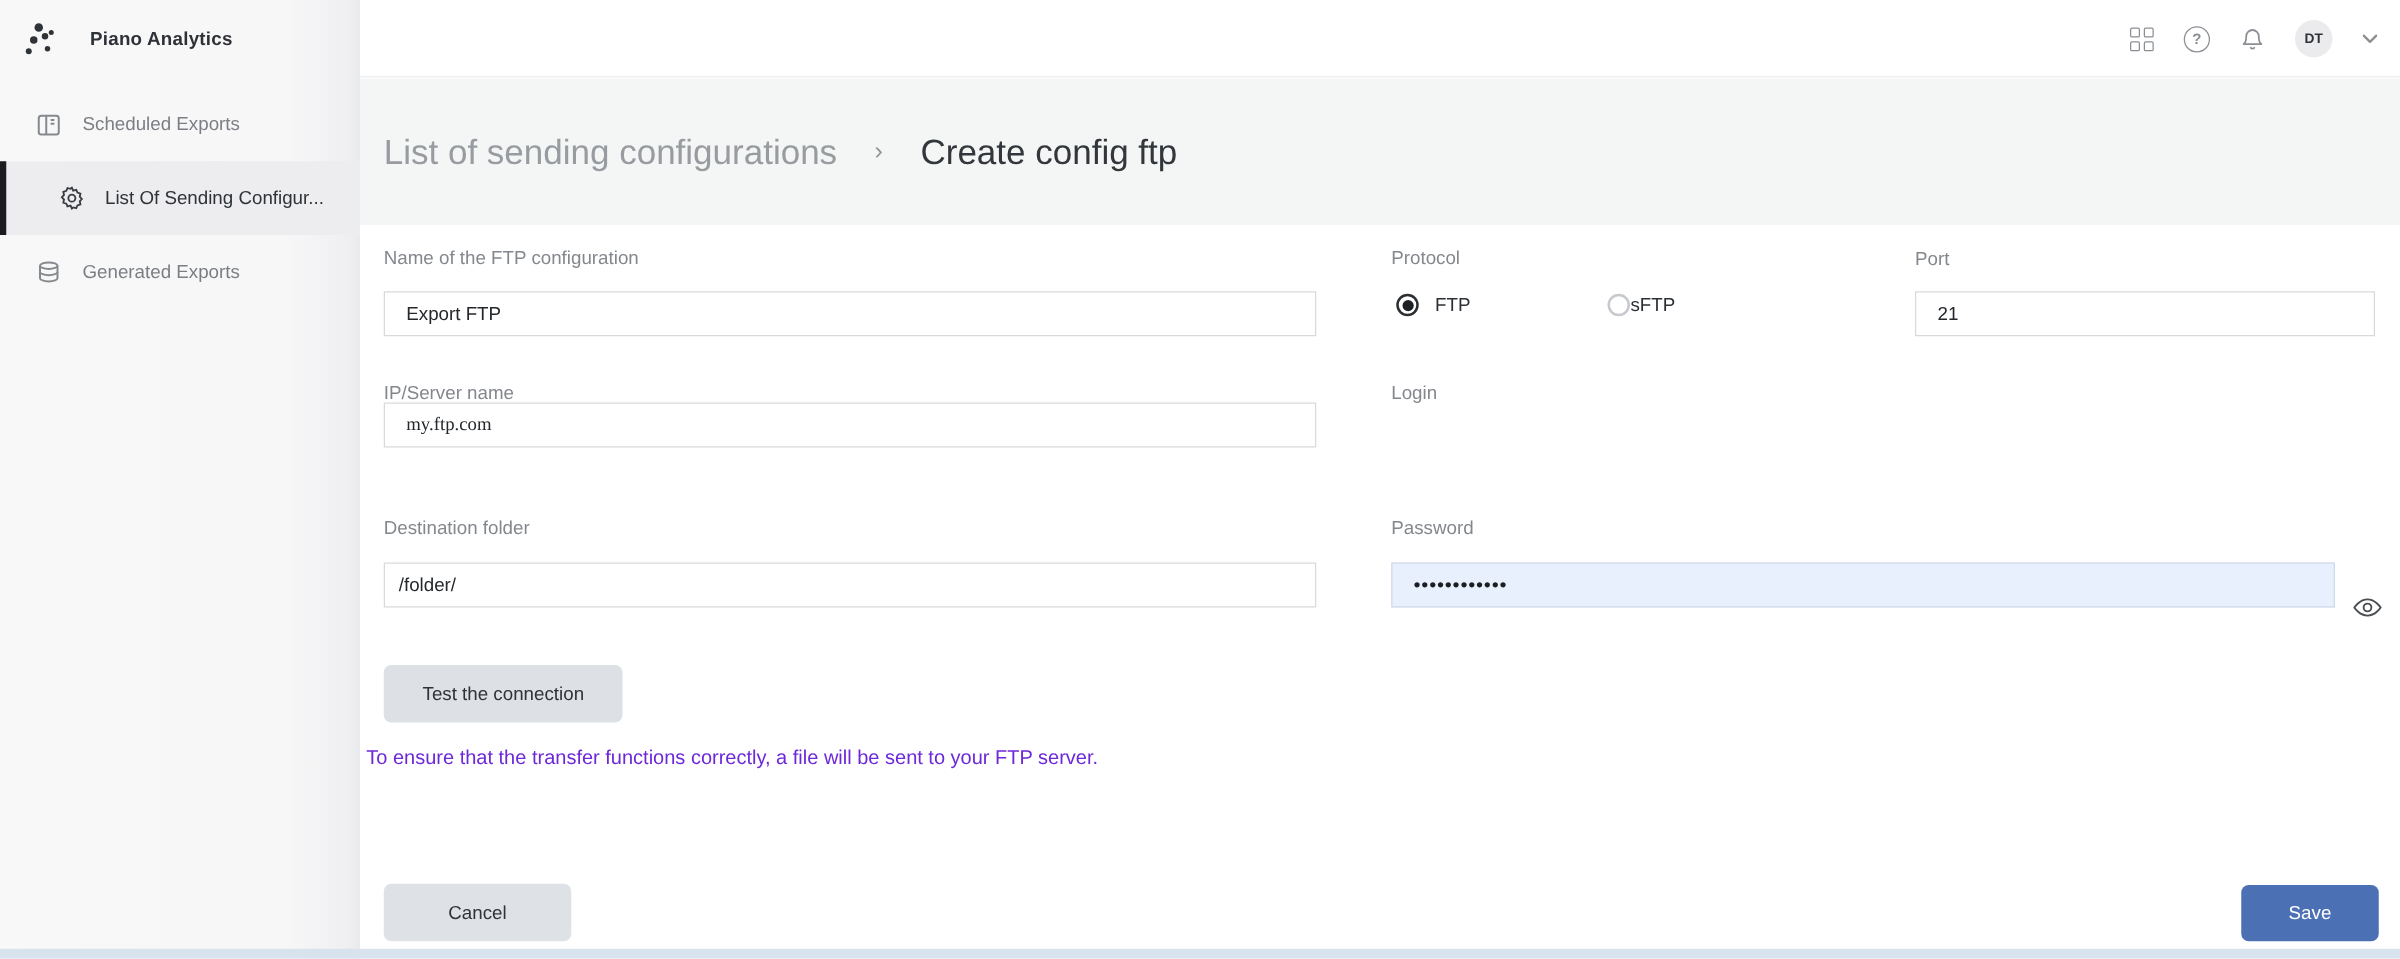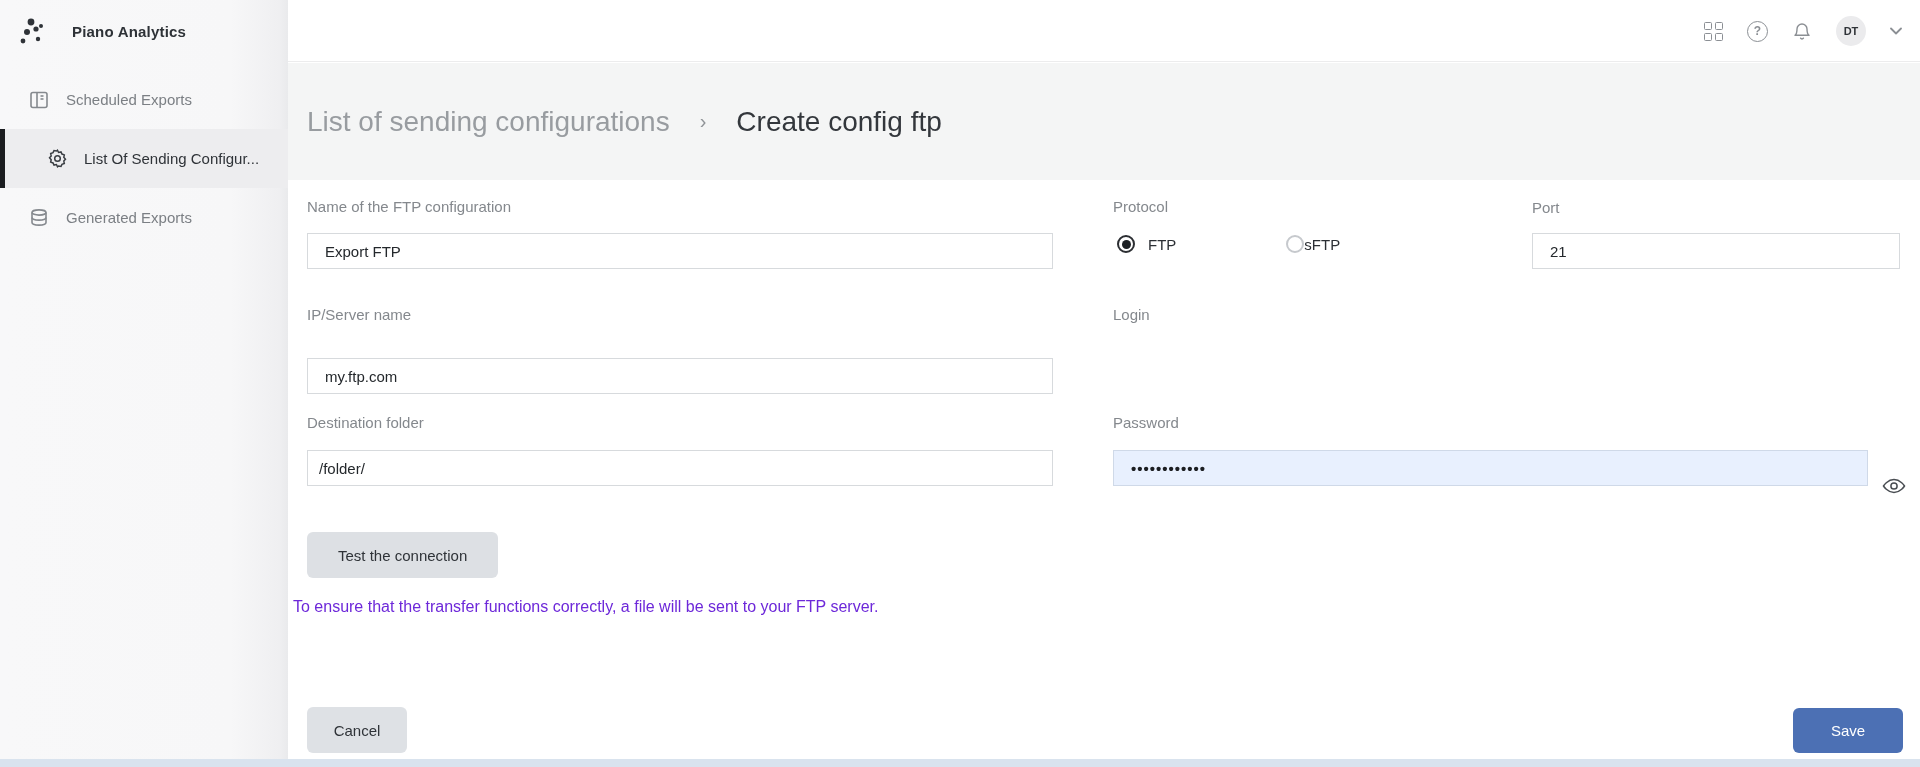--- a/index.html
+++ b/index.html
@@ -54,21 +54,21 @@
   .radio-outer.checked { border-color:#2b2e32; }
   .radio-outer.checked::after { content:""; width:9px; height:9px; border-radius:50%; background:#1d2024; }
   .radio-label { font-size:15px; color:#2b2f34; }
 
   .eye-btn { position:absolute; left:1882px; top:476px; width:24px; height:20px; cursor:pointer;
              display:flex; align-items:center; justify-content:center; }
 
   .btn { position:absolute; border:none; border-radius:6px; font-family:"Liberation Sans",sans-serif;
          font-size:15px; cursor:pointer; }
   .btn-test { left:307px; top:532px; height:46px; padding:0 31px; background:#dde0e4; color:#2f3338; }
-  .btn-cancel { left:307px; top:707px; width:100px; height:46px; background:#dee1e5; color:#2f3338; }
+  .btn-cancel { left:307px; top:707px; width:150px; height:46px; background:#dee1e5; color:#2f3338; }
   .btn-save { left:1793px; top:708px; width:110px; height:45px; background:#4c70b4; color:#ffffff; }
 
   .note { position:absolute; left:293px; top:598px; font-size:16px; color:#6d28d9; }
 
   .bottom-strip { position:absolute; left:0; bottom:0; width:1920px; height:8px; background:#d9e3ee; }
 </style>
 </head>
 <body>
 
 <div class="page">
@@ -168,21 +168,21 @@
     <span style="display:flex;align-items:flex-end;margin-left:96px;">
       <span class="radio-outer"></span>
       <span class="radio-label">sFTP</span>
     </span>
   </div>
 
   <label class="field-label" style="left:1532px; top:199px;">Port</label>
   <input class="text-input" style="left: 1532px; top: 233px; width: 368px;" value="21">
 
   <label class="field-label" style="left:307px; top:306px;">IP/Server name</label>
-  <input class="text-input" style="left: 307px; top: 358px; width: 746px;" value="my.ftp.com">
+  <input class="text-input" style="left: 307px; top: 322px; width: 746px; font-family: Liberation Serif, serif;" value="my.ftp.com">
 
   <label class="field-label" style="left:1113px; top:306px;">Login</label>
 
   <label class="field-label" style="left:307px; top:414px;">Destination folder</label>
   <input class="text-input" style="left: 307px; top: 450px; width: 746px; padding-left: 11px;" value="/folder/">
 
   <label class="field-label" style="left:1113px; top:414px;">Password</label>
   <input class="text-input pwd" style="left: 1113px; top: 450px; width: 755px;" value="••••••••••••">
   <span class="eye-btn">
     <svg width="24" height="18" viewBox="0 0 24 18" fill="none" stroke="#4a4e53" stroke-width="1.5">

